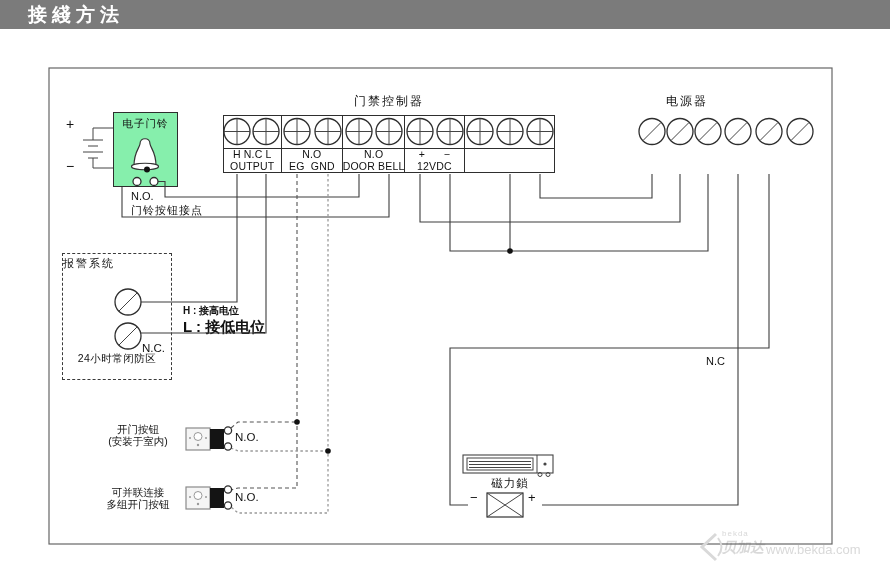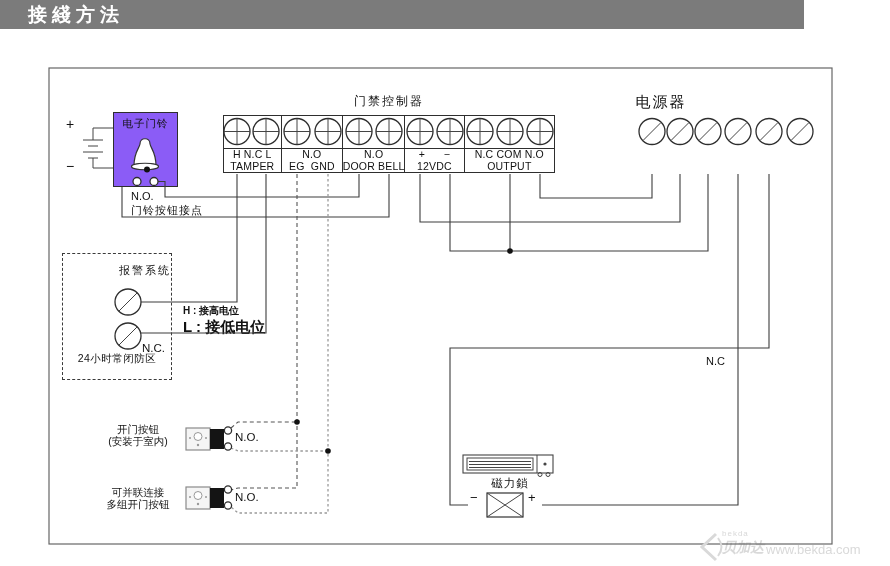--- a/index.html
+++ b/index.html
@@ -1,65 +1,65 @@
 <!DOCTYPE html>
 <html><head>
 <meta charset="utf-8">
 <style>
   html,body{margin:0;padding:0;background:#fff;width:890px;height:566px;overflow:hidden;
     font-family:"Liberation Sans","DejaVu Sans",sans-serif;color:#111;}
   .stage{position:relative;width:890px;height:566px;background:#fff;}
-  .titlebar{position:absolute;left:0;top:0;width:804px;height:29px;line-height:29px;}
+  .titlebar{position:absolute;left:0;top:0;width:890px;height:29px;line-height:29px;}
   .titlebar span{display:inline-block;padding-left:28px;font-size:19px;font-weight:bold;
     letter-spacing:5px;color:#fff;}
   .abs{position:absolute;}
   .lbl{font-size:11px;white-space:nowrap;}
   .center{text-align:center;}
   
   .strip{position:absolute;height:58px;border:1.4px solid #2e2e2e;box-sizing:border-box;
     display:flex;background:#fff;}
   .cell{box-sizing:border-box;border-right:1.2px solid #2e2e2e;display:flex;flex-direction:column;}
   .cell:last-child{border-right:none;}
   .screwzone{height:32px;border-bottom:1.2px solid #2e2e2e;}
   .termlbl{flex:1;display:flex;flex-direction:column;justify-content:space-between;align-items:center;
     font-size:10.5px;line-height:11.5px;letter-spacing:.2px;}
   .termlbl span{display:block;white-space:pre;text-align:center;}
   
   .bellbox{position:absolute;left:113px;top:112px;width:65px;height:75px;border:1.3px solid #2e2e2e;
-    box-sizing:border-box;background:#8b5cf6;}
+    box-sizing:border-box;background:#86efac;}
   .bellbox .t{margin-top:4px;text-align:center;font-size:10.5px;letter-spacing:1px;}
   .alarmbox{position:absolute;left:62px;top:253px;width:110px;height:127px;
     border:1.4px dashed #3a3a3a;box-sizing:border-box;}
-  .alarmbox .t{margin-top:9px;text-align:right;font-size:11px;letter-spacing:2px;}
+  .alarmbox .t{margin-top:2px;text-align:left;font-size:11px;letter-spacing:2px;}
   svg{position:absolute;left:0;top:0;pointer-events:none;}
   .w{stroke:#3c3c3c;stroke-width:1.1;fill:none;}
   .wd{stroke:#555;stroke-width:1.1;fill:none;stroke-dasharray:4 3;}
   .wl{stroke:#9a9a9a;stroke-width:1.3;fill:none;stroke-dasharray:2.5 2.5;}
   .sc{stroke:#2e2e2e;stroke-width:1.3;fill:#fff;}
   .thin{stroke:#444;stroke-width:1;fill:none;}
   .wm{color:#d9d9d9;}
 </style>
 </head>
 <body>
 
 <div class="stage">
 
   <div class="titlebar" style="background:#7b7b7b;">
     <span>接綫方法</span>
   </div>
 
   <div class="abs lbl center" style="left:339px;top:93px;width:100px;font-size:12px;letter-spacing:2px;">门禁控制器</div>
-  <div class="abs lbl center" style="left:616px;top:93px;width:90px;font-size:15px;letter-spacing:2px;text-align:center;">电源器</div>
+  <div class="abs lbl center" style="left:642px;top:93px;width:90px;font-size:12px;letter-spacing:2px;text-align:center;">电源器</div>
 
   <div class="strip" style="left:223px;top:115px;width:332px;">
     <div class="cell" style="width:58px;">
       <div class="screwzone"></div>
       <div class="termlbl">
           <span>H N.C L</span>
-          <span>TAMPER</span>
+          <span>OUTPUT</span>
         </div>
     </div>
     <div class="cell" style="width:62px;">
       <div class="screwzone"></div>
       <div class="termlbl">
           <span>N.O</span>
           <span>EG  GND</span>
         </div>
     </div>
     <div class="cell" style="width:62px;">
@@ -71,24 +71,20 @@
     </div>
     <div class="cell" style="width:60px;">
       <div class="screwzone"></div>
       <div class="termlbl">
           <span>+      −</span>
           <span>12VDC</span>
         </div>
     </div>
     <div class="cell" style="width:90px;">
       <div class="screwzone"></div>
-      <div class="termlbl">
-          <span>N.C COM N.O</span>
-          <span>OUTPUT</span>
-        </div>
     </div>
   </div>
 
 
   <div class="bellbox">
     <div class="t">电子门铃</div>
   </div>
   <div class="abs lbl" style="left:66px;top:116px;font-size:14px;">+</div>
   <div class="abs lbl" style="left:66px;top:158px;font-size:14px;">−</div>
   <div class="abs lbl" style="left:131px;top:190px;">N.O.</div>

